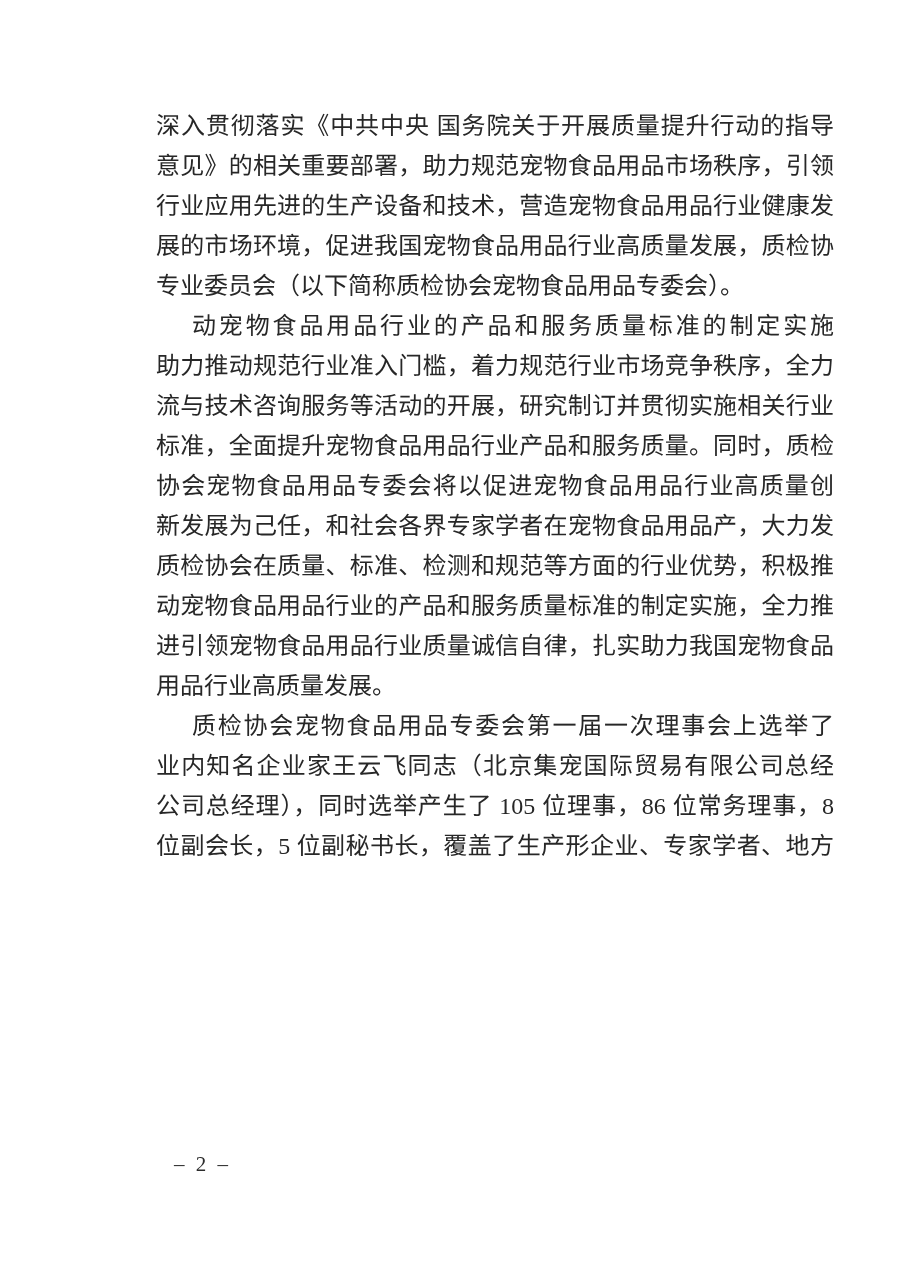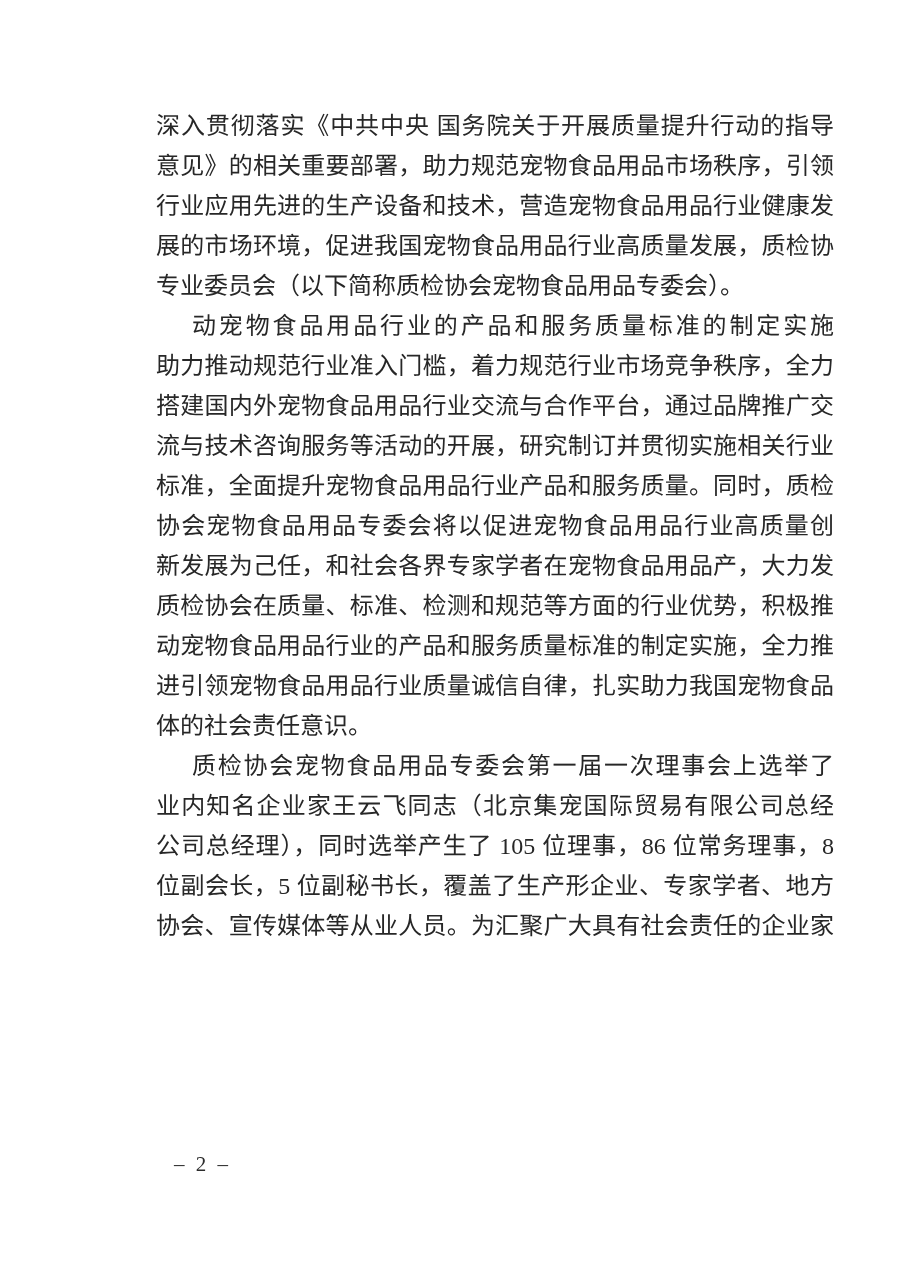--- a/index.html
+++ b/index.html
@@ -65,35 +65,33 @@
       <div class="line">深入贯彻落实《中共中央 国务院关于开展质量提升行动的指导</div>
       <div class="line">意见》的相关重要部署，助力规范宠物食品用品市场秩序，引领</div>
       <div class="line">行业应用先进的生产设备和技术，营造宠物食品用品行业健康发</div>
       <div class="line">展的市场环境，促进我国宠物食品用品行业高质量发展，质检协</div>
       <div class="line end">专业委员会（以下简称质检协会宠物食品用品专委会）。</div>
     </div>
 
     <div class="para">
       <div class="line indent">动宠物食品用品行业的产品和服务质量标准的制定实施</div>
       <div class="line">助力推动规范行业准入门槛，着力规范行业市场竞争秩序，全力</div>
-      <div class="line">搭建国内外宠物食品用品行业交流与合作平台，通过品牌推广交</div>
       <div class="line">流与技术咨询服务等活动的开展，研究制订并贯彻实施相关行业</div>
       <div class="line">标准，全面提升宠物食品用品行业产品和服务质量。同时，质检</div>
       <div class="line">协会宠物食品用品专委会将以促进宠物食品用品行业高质量创</div>
       <div class="line">新发展为己任，和社会各界专家学者在宠物食品用品产，大力发挥</div>
       <div class="line">质检协会在质量、标准、检测和规范等方面的行业优势，积极推</div>
       <div class="line">动宠物食品用品行业的产品和服务质量标准的制定实施，全力推</div>
       <div class="line">进引领宠物食品用品行业质量诚信自律，扎实助力我国宠物食品</div>
-      <div class="line end">体的社会责任意识。</div>
+      <div class="line end">用品行业高质量发展。</div>
     </div>
 
     <div class="para">
       <div class="line indent">质检协会宠物食品用品专委会第一届一次理事会上选举了</div>
       <div class="line">业内知名企业家王云飞同志（北京集宠国际贸易有限公司总经</div>
       <div class="line">公司总经理），同时选举产生了 105 位理事，86 位常务理事，8</div>
       <div class="line">位副会长，5 位副秘书长，覆盖了生产形企业、专家学者、地方</div>
-      <div class="line">协会、宣传媒体等从业人员。为汇聚广大具有社会责任的企业家</div>
     </div>
 
   </div>
 
   <div class="page-number">– 2 –</div>
 </div>
 
 </body></html>

